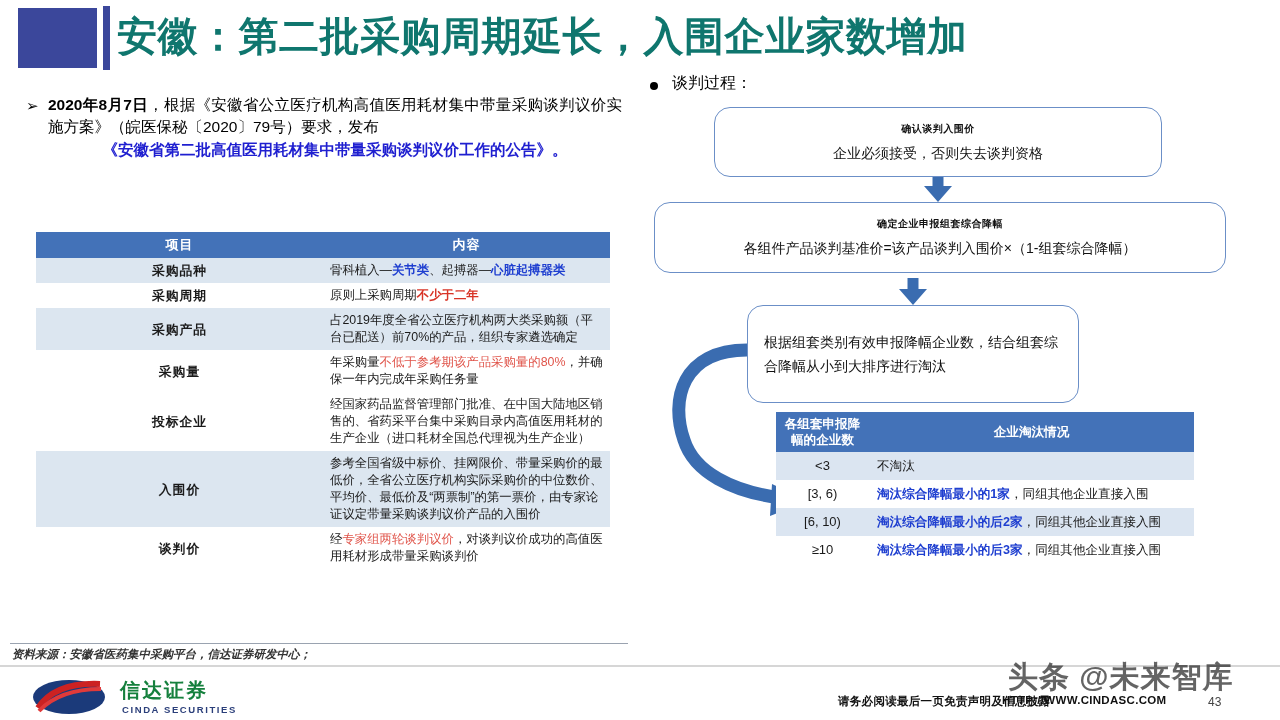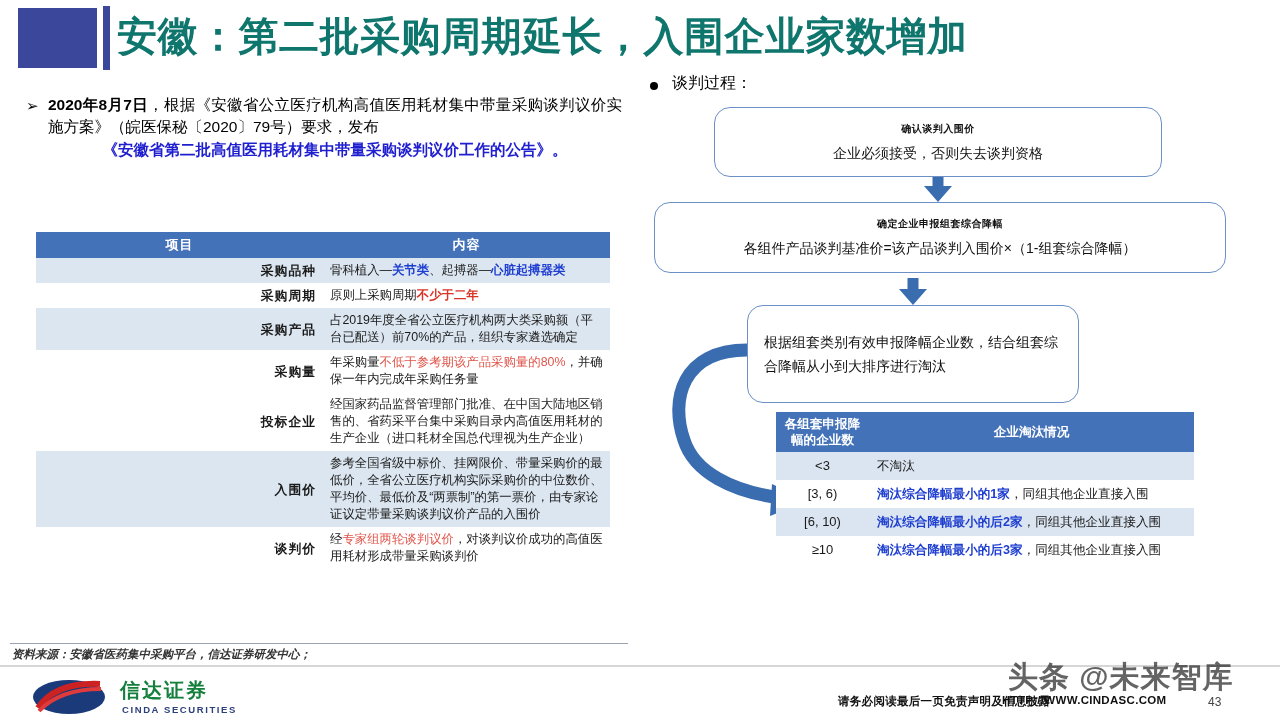--- a/index.html
+++ b/index.html
@@ -94,21 +94,21 @@
     letter-spacing: 1px;
   }
   #left-table td {
     padding: 4px 7px;
     vertical-align: middle;
     line-height: 17px;
     color: #1a1a1a;
     border: none;
   }
   #left-table td.k {
-    text-align: right;
+    text-align: center;
     font-weight: 700;
     width: 93px;
     letter-spacing: 1px;
     font-size: 12.8px;
   }
   #left-table tr.alt td { background: #dce6f0; }
   #left-table tr.plain td { background: #ffffff; }
   .red { color: #d83427; font-weight: 700; }
   .blue { color: #1f3fd0; font-weight: 700; }
   .redn { color: #e0544a; }

